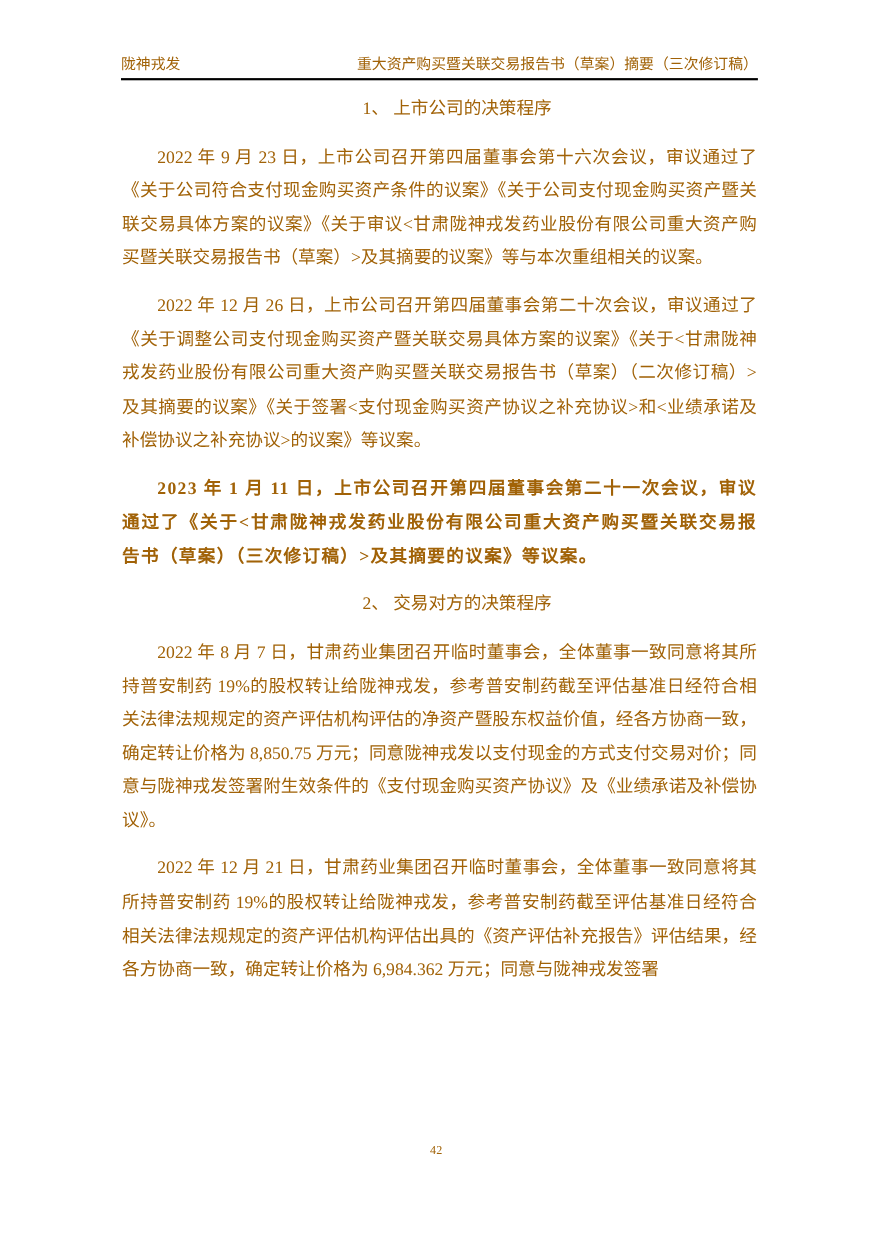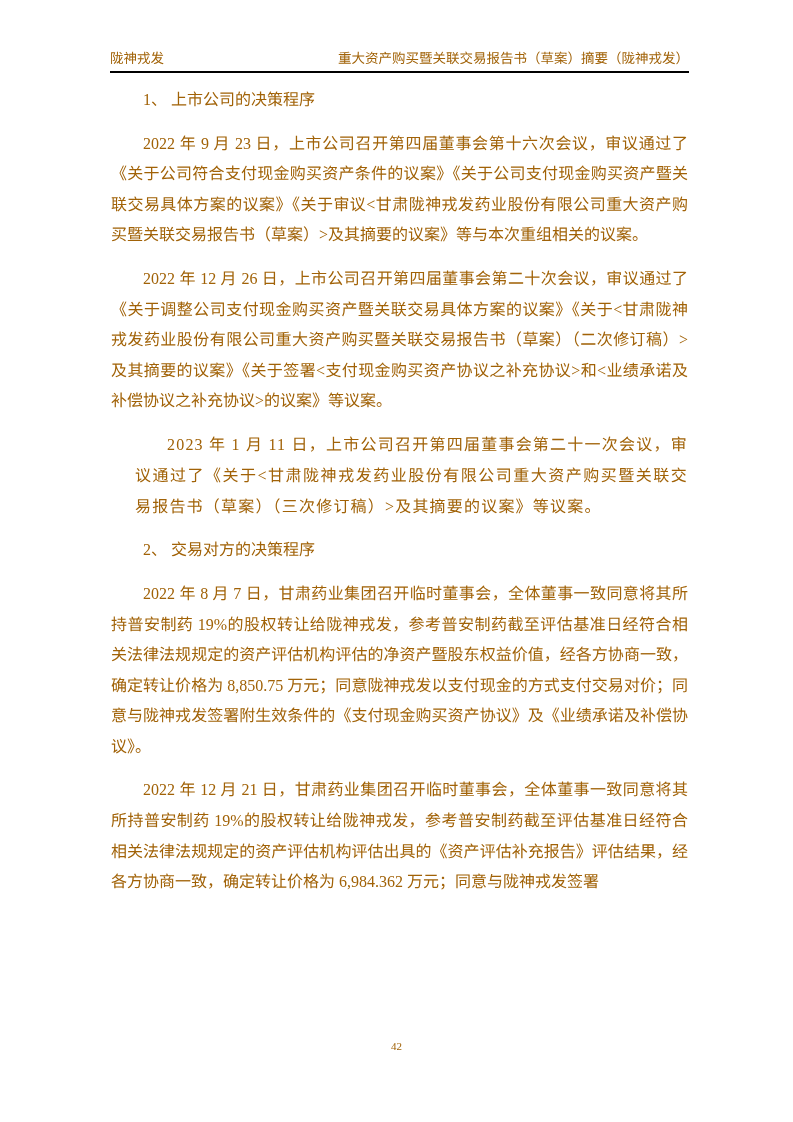--- a/index.html
+++ b/index.html
@@ -40,46 +40,45 @@
     font-size: 16px;
     line-height: 30.6px;
     text-align: justify;
     text-justify: inter-ideograph;
   }
   .content p {
     margin: 0 0 13px 0;
     text-indent: 2em;
   }
   .content p.heading {
-    text-align: left;
+    text-align: center;
   }
   .content p.bold {
-    font-weight: 400;
+    font-weight: 700;
     letter-spacing: 1.2px;
     line-height: 30.8px;
-    margin-left: 24px;
   }
   .footer {
     position: absolute;
     top: 1038px;
     left: 0;
     width: 793px;
     text-align: center;
     font-size: 11px;
     line-height: 16px;
   }
 </style>
 </head>
 <body>
 
 <div class="page">
 
   <header class="header">
     <span>陇神戎发</span>
-    <span>重大资产购买暨关联交易报告书（草案）摘要（陇神戎发）</span>
+    <span>重大资产购买暨关联交易报告书（草案）摘要（三次修订稿）</span>
   </header>
 
   <main class="content">
     <p class="heading">1、 上市公司的决策程序</p>
     <p>2022 年 9 月 23 日，上市公司召开第四届董事会第十六次会议，审议通过了《关于公司符合支付现金购买资产条件的议案》《关于公司支付现金购买资产暨关联交易具体方案的议案》《关于审议&lt;甘肃陇神戎发药业股份有限公司重大资产购买暨关联交易报告书（草案）&gt;及其摘要的议案》等与本次重组相关的议案。</p>
     <p>2022 年 12 月 26 日，上市公司召开第四届董事会第二十次会议，审议通过了《关于调整公司支付现金购买资产暨关联交易具体方案的议案》《关于&lt;甘肃陇神戎发药业股份有限公司重大资产购买暨关联交易报告书（草案）（二次修订稿）&gt;及其摘要的议案》《关于签署&lt;支付现金购买资产协议之补充协议&gt;和&lt;业绩承诺及补偿协议之补充协议&gt;的议案》等议案。</p>
     <p class="bold">2023 年 1 月 11 日，上市公司召开第四届董事会第二十一次会议，审议通过了《关于&lt;甘肃陇神戎发药业股份有限公司重大资产购买暨关联交易报告书（草案）（三次修订稿）&gt;及其摘要的议案》等议案。</p>
     <p class="heading">2、 交易对方的决策程序</p>
     <p>2022 年 8 月 7 日，甘肃药业集团召开临时董事会，全体董事一致同意将其所持普安制药 19%的股权转让给陇神戎发，参考普安制药截至评估基准日经符合相关法律法规规定的资产评估机构评估的净资产暨股东权益价值，经各方协商一致，确定转让价格为 8,850.75 万元；同意陇神戎发以支付现金的方式支付交易对价；同意与陇神戎发签署附生效条件的《支付现金购买资产协议》及《业绩承诺及补偿协议》。</p>
     <p>2022 年 12 月 21 日，甘肃药业集团召开临时董事会，全体董事一致同意将其所持普安制药 19%的股权转让给陇神戎发，参考普安制药截至评估基准日经符合相关法律法规规定的资产评估机构评估出具的《资产评估补充报告》评估结果，经各方协商一致，确定转让价格为 6,984.362 万元；同意与陇神戎发签署</p>

